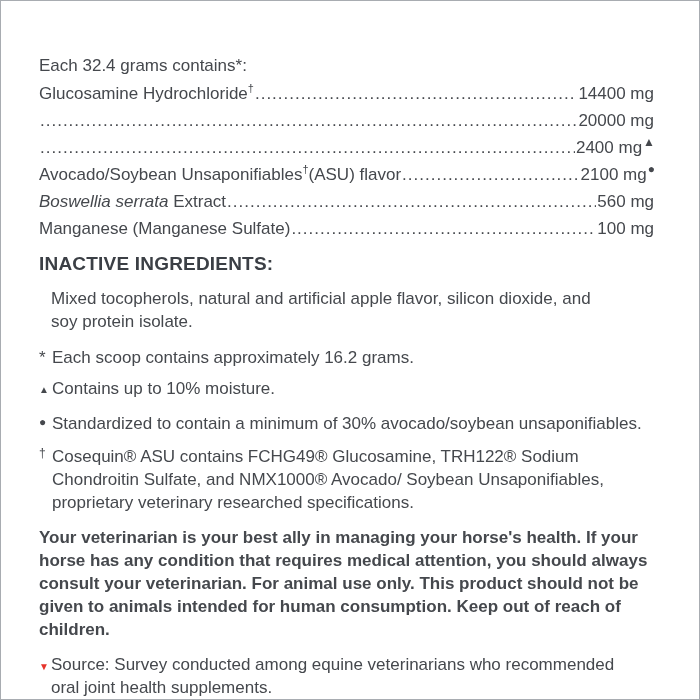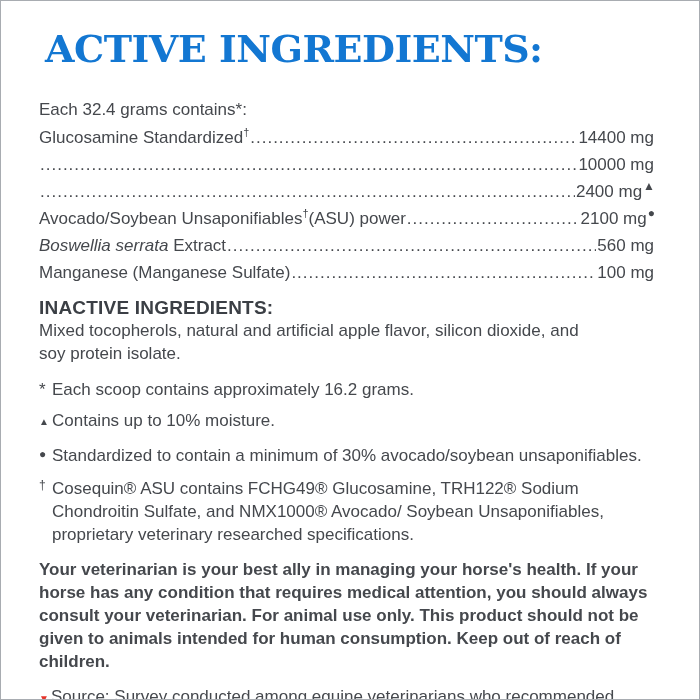--- a/index.html
+++ b/index.html
@@ -30,21 +30,21 @@
   .leader {
     flex: 1 1 auto; overflow: hidden; white-space: nowrap;
     margin: 0 1px; letter-spacing: 1px; color: #45484d;
   }
   .amount { white-space: nowrap; }
   .amount sup { font-size: 12px; line-height: 0; margin-left: 1px; }
   .inactive-h {
     margin: 8px 0 0 0; font-size: 19px; font-weight: bold;
     color: #3b3f45; letter-spacing: 0.2px;
   }
-  .inactive-p { margin: 0; width: 565px; }
+  .inactive-p { margin: 12px; width: 565px; }
   .fn { display: flex; align-items: flex-start; }
   .fn1 { margin-top: 13px; }
   .fn2 { margin-top: 8px; }
   .fn3 { margin-top: 12px; }
   .fn4 { margin-top: 10px; }
   .mk { flex: 0 0 13px; width: 13px; color: #45484d; }
   .mk-star { font-size: 17px; }
   .mk-tri  { font-size: 10px; position: relative; top: 1px; }
   .mk-dot  { font-size: 12px; position: relative; top: -1px; }
   .mk-dagger { font-size: 12px; position: relative; top: -3px; }
@@ -52,44 +52,43 @@
   .fn-text { max-width: 600px; }
   .disclaimer { margin: 12px 0 0 0; width: 640px; font-weight: bold; }
   .source { display: flex; align-items: flex-start; margin-top: 12px; }
   .source .fn-text { max-width: 585px; }
 </style>
 </head>
 <body>
 
 <div class="page">
 
-  <h1 class="title">ACTIVE INGREDIENTS:</h1>
 
   <p class="serving">Each 32.4 grams contains*:</p>
 
   <div class="ing-list">
 
     <div class="row">
-      <span class="iname"><i></i><span>Glucosamine Standardized</span><sup>†</sup><span></span></span>
+      <span class="iname"><i></i><span>Glucosamine Hydrochloride</span><sup>†</sup><span></span></span>
       <span class="leader">................................................................................................................................................................</span>
       <span class="amount"><span>14400 mg</span><sup></sup></span>
     </div>
 
     <div class="row">
       <span class="leader">................................................................................................................................................................</span>
-      <span class="amount"><span>10000 mg</span><sup></sup></span>
+      <span class="amount"><span>20000 mg</span><sup></sup></span>
     </div>
 
     <div class="row">
       <span class="leader">................................................................................................................................................................</span>
       <span class="amount"><span>2400 mg</span><sup>▲</sup></span>
     </div>
 
     <div class="row">
-      <span class="iname"><i></i><span>Avocado/Soybean Unsaponifiables</span><sup>†</sup><span>(ASU) power</span></span>
+      <span class="iname"><i></i><span>Avocado/Soybean Unsaponifiables</span><sup>†</sup><span>(ASU) flavor</span></span>
       <span class="leader">................................................................................................................................................................</span>
       <span class="amount"><span>2100 mg</span><sup>●</sup></span>
     </div>
 
     <div class="row">
       <span class="iname"><i>Boswellia serrata</i><span> Extract</span><sup></sup><span></span></span>
       <span class="leader">................................................................................................................................................................</span>
       <span class="amount"><span>560 mg</span><sup></sup></span>
     </div>
 

